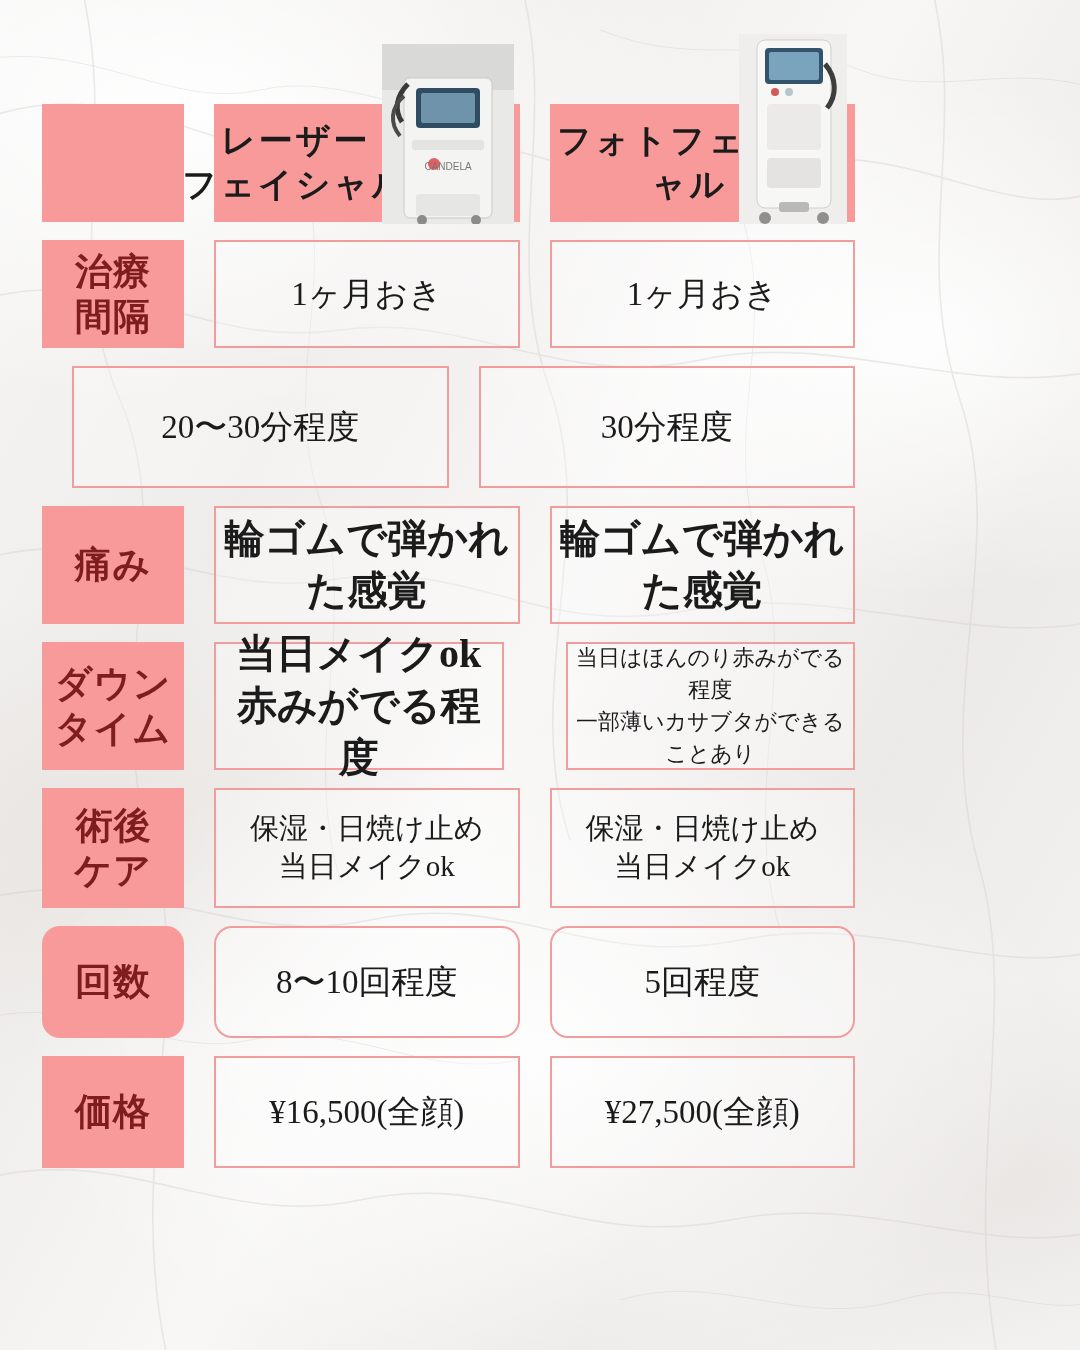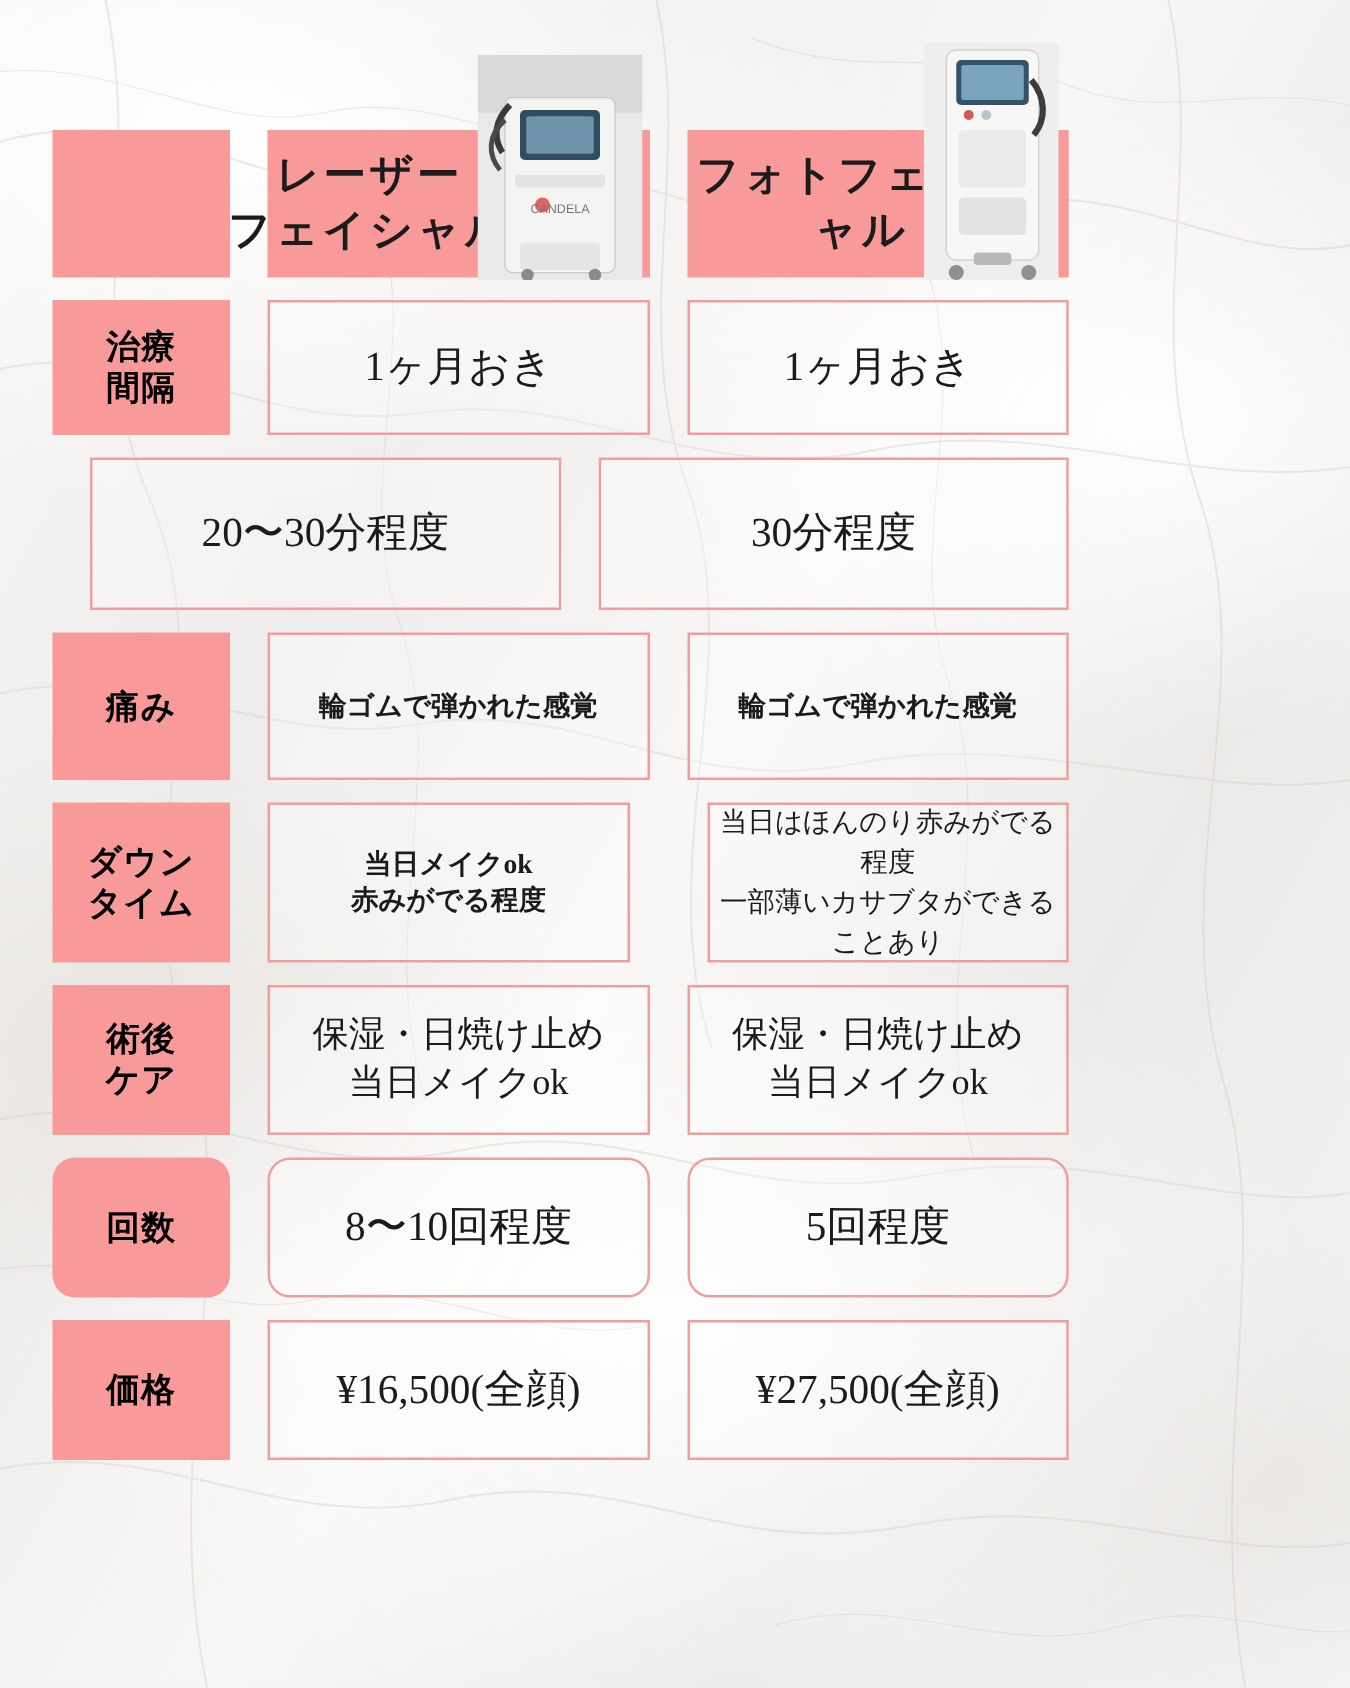--- a/index.html
+++ b/index.html
@@ -46,27 +46,27 @@
     display: flex;
     align-items: stretch;
     margin-bottom: 18px;
   }
   .row:last-child { margin-bottom: 0; }
 
   .label-cell {
     width: 142px;
     flex: none;
     background: #f79a99;
-    color: #000000;
+    color: #7f1d1d;
     display: flex;
     align-items: center;
     justify-content: center;
-    text-align: center;
+    text-align: right;
     font-weight: bold;
-    font-size: 27px;
+    font-size: 37px;
     line-height: 1.22;
     letter-spacing: 1px;
   }
   .label-cell.blank { background: #f79a99; }
 
   .spacer { width: 30px; flex: none; }
 
   .data-cell {
     flex: 1;
     background: rgba(255,255,255,0.30);
@@ -79,21 +79,21 @@
     line-height: 1.3;
     color: #1b1b1b;
     padding: 14px 8px;
     box-sizing: border-box;
   }
   .data-cell.small {
     font-size: 22px;
     line-height: 1.45;
     margin-left: 32px;
   }
-  .data-cell.bold { font-weight: bold; font-size: 22px; }
+  .data-cell.bold { font-weight: bold; font-size: 40px; }
 
   
   .head-row .label-cell { height: 118px; }
   .head-cell {
     flex: 1;
     background: #f79a99;
     position: relative;
     display: flex;
     align-items: center;
     justify-content: center;

